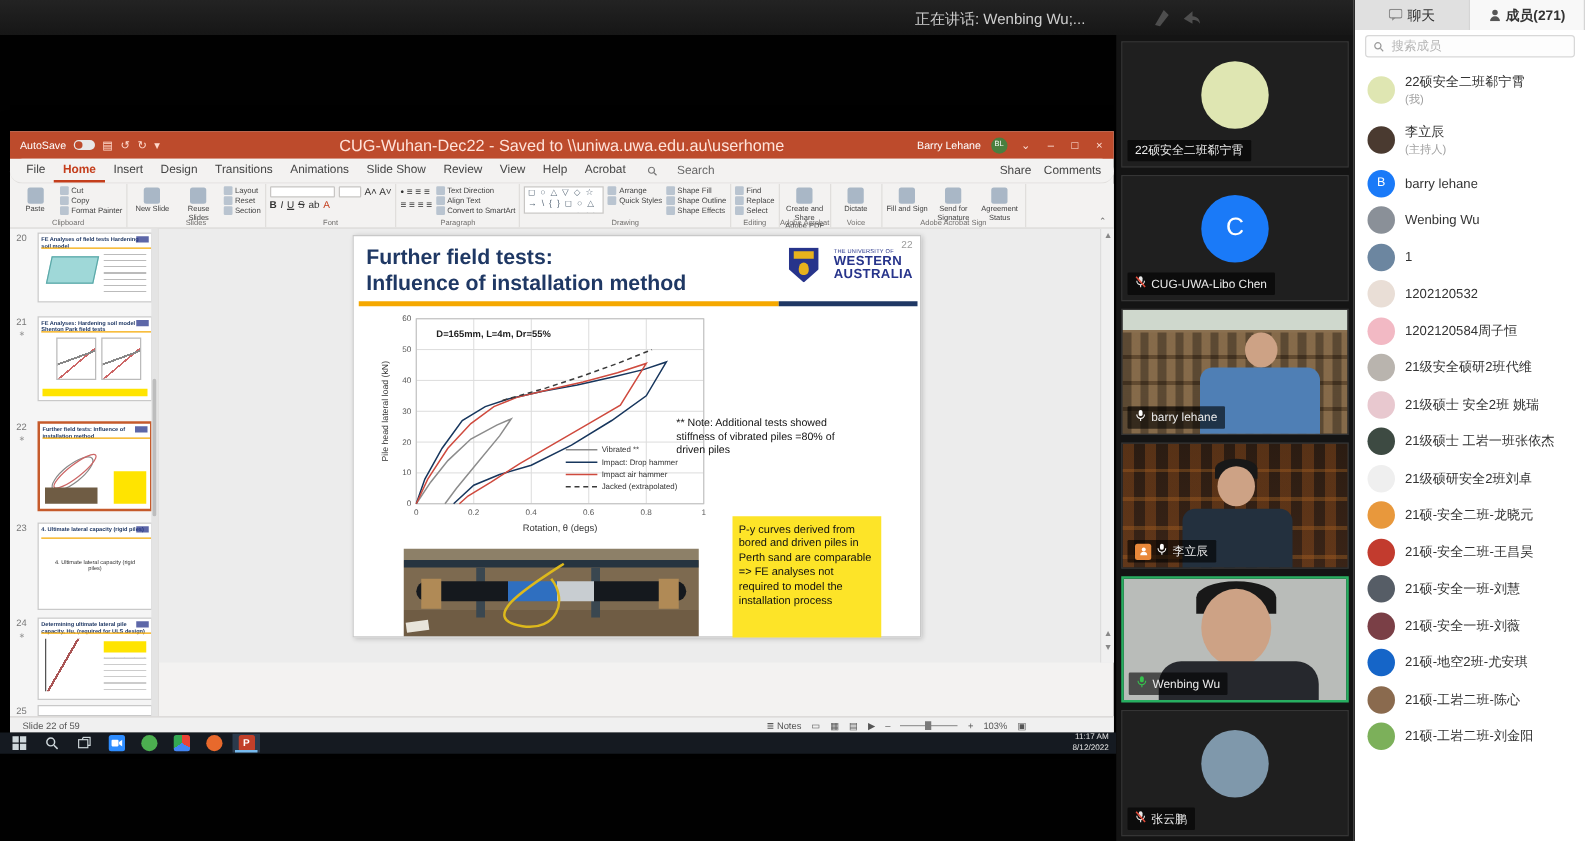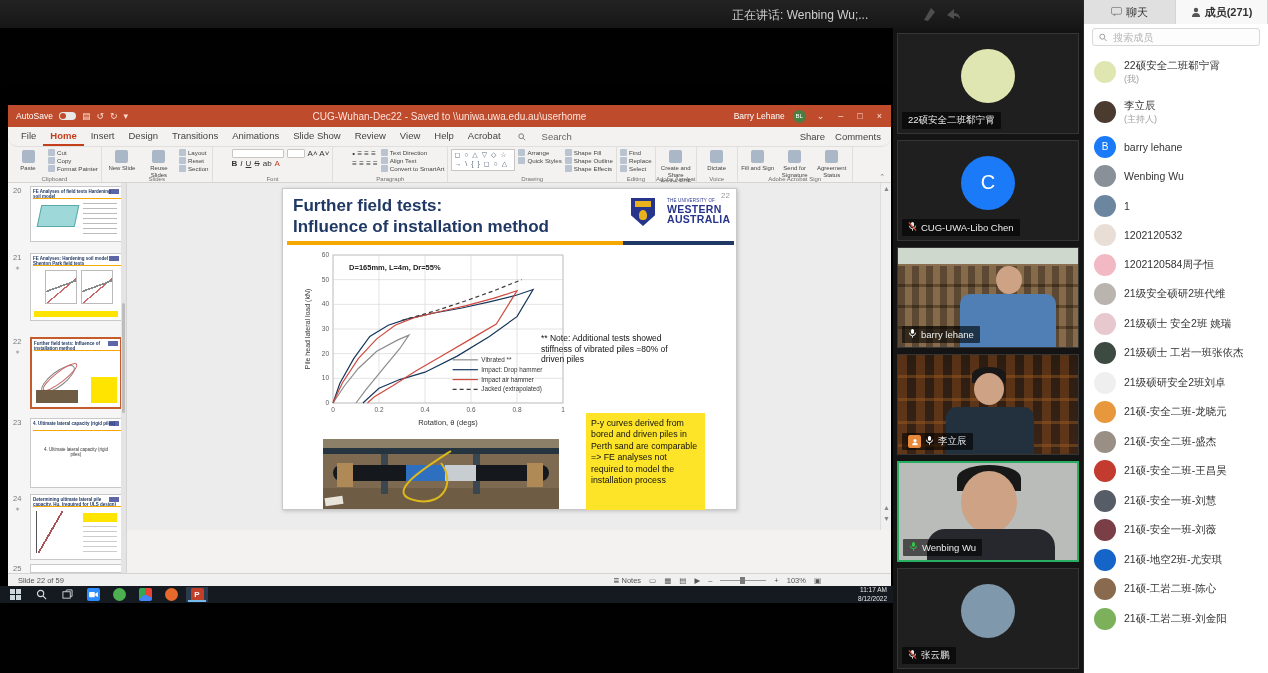--- a/index.html
+++ b/index.html
@@ -14,41 +14,41 @@
   
   #sharearea{position:absolute;left:0;top:28px;width:893px;height:645px;background:#010101;}
 
   
   #ppt{position:absolute;left:8px;top:77px;width:883px;height:481px;background:#f3f2f1;box-shadow:0 0 14px rgba(0,0,0,.7);}
   .ppt-titlebar{position:absolute;left:0;top:0;width:100%;height:22px;background:#bd4b2c;display:flex;align-items:center;color:#fff;font-size:8.5px;}
   .qat{display:flex;align-items:center;gap:6px;padding-left:8px;}
   .toggle{width:17px;height:8px;border-radius:4px;background:#e8e8e8;position:relative;}
   .toggle::after{content:"";position:absolute;left:1px;top:1px;width:6px;height:6px;border-radius:50%;background:#bd4b2c;}
   .qat-glyph{font-size:9px;color:#ffd9cc;}
-  .tb-title{position:absolute;left:0;right:0;text-align:center;font-size:10px;color:#ffe3da;pointer-events:none;}
+  .tb-title{position:absolute;left:0;right:0;text-align:center;font-size:13px;color:#ffe3da;pointer-events:none;}
   .tb-right{margin-left:auto;display:flex;align-items:center;gap:8px;padding-right:6px;z-index:2;}
   .bl-avatar{width:13px;height:13px;border-radius:50%;background:#4a7f3f;color:#fff;font-size:6px;display:flex;align-items:center;justify-content:center;}
   .win-btn{font-size:9px;color:#ffe3da;padding:0 3px;}
   .ppt-menubar{position:absolute;left:0;top:22px;width:100%;height:20px;background:#f3f2f1;display:flex;align-items:center;font-size:9.5px;color:#444;border-bottom:1px solid #e1dfdd;border-radius:10px;}
   #menu-tabs{display:flex;gap:0;padding-left:6px;}
   #menu-tabs .mtab{padding:3px 7px;cursor:default;}
   #menu-tabs .mtab.active{color:#c43e1c;border-bottom:2px solid #c43e1c;font-weight:bold;}
   .menu-search{display:flex;align-items:center;gap:16px;margin-left:10px;color:#666;}
   .menu-right{margin-left:auto;display:flex;align-items:center;gap:10px;padding-right:10px;color:#444;}
   .ppt-ribbon{position:absolute;left:0;top:42px;width:100%;height:36px;background:#f3f2f1;border-bottom:1px solid #d6d4d2;display:flex;overflow:hidden;}
   .rg{position:relative;height:100%;border-right:1px solid #e0dedc;padding:2px 3px 9px 3px;display:flex;gap:3px;align-items:flex-start;flex:0 0 auto;}
   .rg-label{position:absolute;left:0;right:0;bottom:0;text-align:center;font-size:6px;color:#716f6d;}
   .rbig{display:flex;flex-direction:column;align-items:center;width:34px;font-size:6px;color:#444;text-align:center;line-height:1.1;}
   .rbig .ric{width:13px;height:13px;border-radius:2px;background:#a9b7c6;margin:1px 0 2px;}
   .rcol{display:flex;flex-direction:column;gap:1px;font-size:6.2px;color:#444;}
   .rsm{display:flex;align-items:center;gap:2px;white-space:nowrap;}
   .rsm .ric2{width:7px;height:7px;border-radius:1px;background:#b9c4d0;flex:0 0 auto;}
   .fontbox{width:52px;height:9px;background:#fff;border:1px solid #c8c6c4;border-radius:1px;}
   .fontbox.sz{width:18px;}
-  .glyphrow{display:flex;gap:3px;font-size:8px;color:#333;align-items:center;margin-left:16px;}
+  .glyphrow{display:flex;gap:3px;font-size:8px;color:#333;align-items:center;}
   .gallery{width:64px;height:22px;border:1px solid #c8c6c4;background:#fff;font-size:7px;color:#5a6a7a;line-height:1.35;padding:0 2px;overflow:hidden;letter-spacing:1px;}
   .ribbon-collapse{position:absolute;right:6px;bottom:1px;font-size:7px;color:#777;}
 
   #thumb-panel{position:absolute;left:0;top:78px;width:119px;height:390px;background:#f5f5f5;border-right:1px solid #d6d4d2;overflow:hidden;}
   .thumb-row{position:absolute;left:0;width:100%;}
   .t-num{position:absolute;left:5px;top:0;font-size:7.5px;color:#777;}
   .t-star{position:absolute;left:7px;top:11px;font-size:6px;color:#999;}
   .t-box{position:absolute;left:22px;width:92px;background:#fff;border:1px solid #c9c9c9;overflow:hidden;}
   .t-box.sel{border:2px solid #c55a2b;}
   .t-title{font-size:4.5px;color:#1f3864;font-weight:bold;line-height:1.15;padding:2px 2px 0 2px;}
@@ -764,26 +764,20 @@
             <div class="m-name">21级硕研安全2班刘卓</div>
           </div>
         </div>
         <div class="m-row">
           <span class="m-avatar" style="background: rgb(232, 152, 60);"></span>
           <div>
             <div class="m-name">21硕-安全二班-龙晓元</div>
           </div>
         </div>
         <div class="m-row">
-          <span class="m-avatar" style="background: rgb(154, 143, 133);"></span>
-          <div>
-            <div class="m-name">21硕-安全二班-盛杰</div>
-          </div>
-        </div>
-        <div class="m-row">
           <span class="m-avatar" style="background: rgb(194, 59, 46);"></span>
           <div>
             <div class="m-name">21硕-安全二班-王昌昊</div>
           </div>
         </div>
         <div class="m-row">
           <span class="m-avatar" style="background: rgb(86, 93, 102);"></span>
           <div>
             <div class="m-name">21硕-安全一班-刘慧</div>
           </div>

